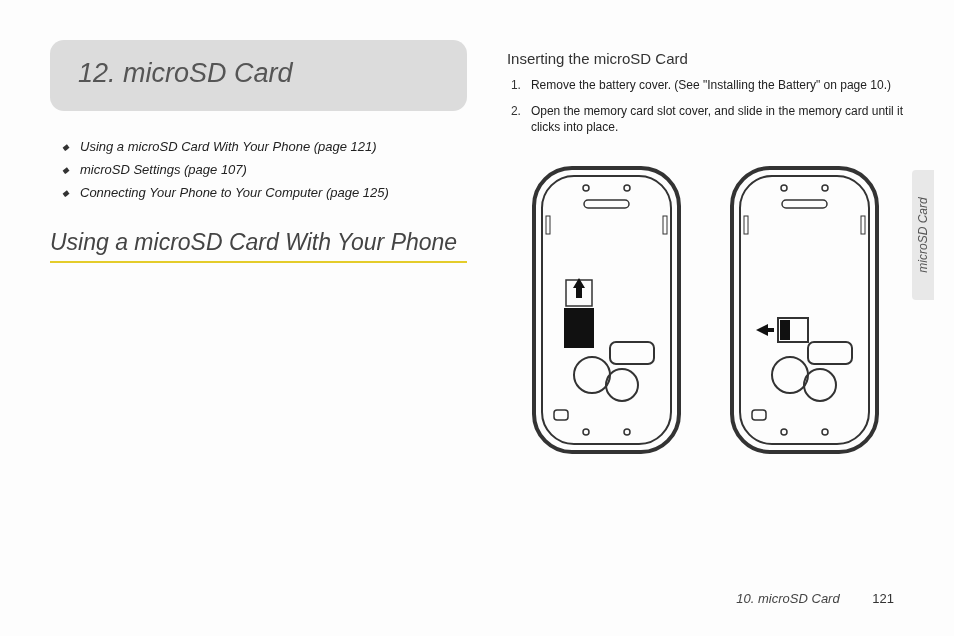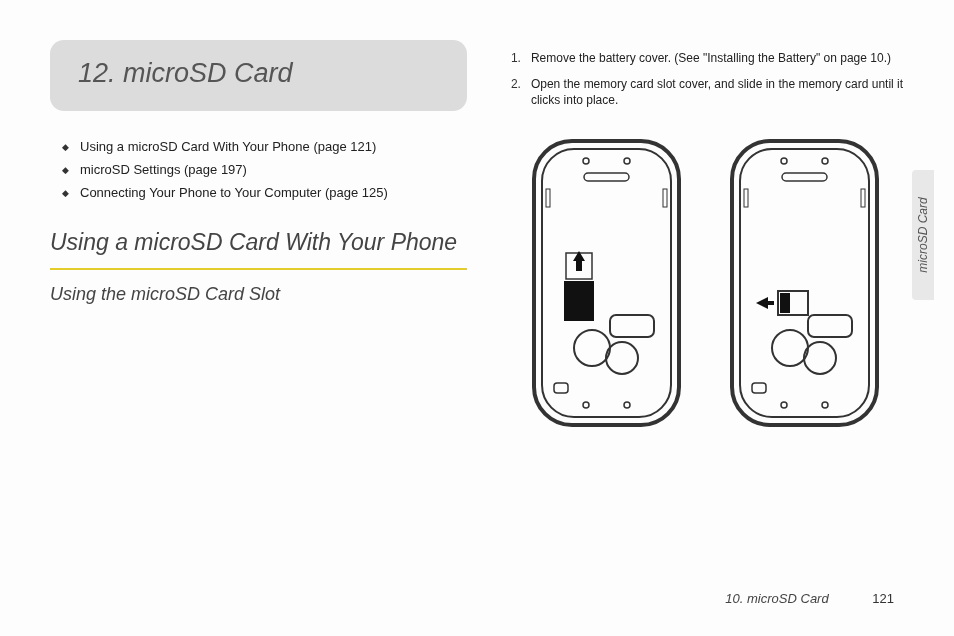--- a/index.html
+++ b/index.html
@@ -31,20 +31,21 @@
   }
   .chapter-header h1 {
     font-style: italic;
     font-weight: 400;
     font-size: 27px;
     color: #555;
   }
   .toc {
     list-style: none;
     margin-bottom: 28px;
+    font-style: italic;
   }
   .toc li {
     font-size: 13px;
     margin-bottom: 8px;
     padding-left: 30px;
     position: relative;
   }
   .toc li::before {
     content: "◆";
     font-size: 9px;
@@ -52,21 +53,21 @@
     position: absolute;
     left: 12px;
     top: 3px;
   }
   .section-h2 {
     font-style: italic;
     font-weight: 400;
     font-size: 23px;
     color: #444;
     line-height: 1.25;
-    margin-bottom: 11px;
+    margin-bottom: 4px;
   }
   .yellow-rule {
     border: none;
     border-top: 2px solid #e4cc2a;
     margin-bottom: 14px;
   }
   .section-h3 {
     font-style: italic;
     font-weight: 400;
     font-size: 18px;
@@ -135,47 +136,47 @@
     position: absolute;
     bottom: 30px;
     right: 60px;
     font-size: 13px;
   }
   .footer .chap {
     font-style: italic;
     color: #444;
   }
   .footer .pg {
-    margin-left: 40px;
+    margin-left: 29px;
     color: #333;
   }
 </style>
 </head>
 <body>
 
 <div class="columns">
   <div class="col-left">
     <div class="chapter-header">
       <h1>
         <span>12.</span> <span>microSD Card</span>
       </h1>
     </div>
 
     <ul class="toc">
       <li>Using a microSD Card With Your Phone (page 121)</li>
-      <li>microSD Settings (page 197)</li>
+      <li>microSD Settings (page 107)</li>
       <li>Connecting Your Phone to Your Computer (page 125)</li>
     </ul>
 
     <h2 class="section-h2">Using a microSD Card With Your Phone</h2>
     <hr class="yellow-rule">
-    <h3 class="section-h3">Using the microSD Card Slot</h3>
   </div>
 
   <div class="col-right">
+    <div class="subsection">Inserting the microSD Card</div>
     <ol class="steps">
       <li>Remove the battery cover. (See "Installing the Battery" on page 10.)</li>
       <li>Open the memory card slot cover, and slide in the memory card until it clicks into place.</li>
     </ol>
 
     <div class="illustration">
 
       <svg class="phone-svg" viewBox="0 0 165 300">
         <rect x="10" y="8" width="145" height="284" rx="38" ry="38" fill="none" stroke="#333" stroke-width="4"></rect>
         <rect x="18" y="16" width="129" height="268" rx="32" ry="32" fill="none" stroke="#333" stroke-width="2"></rect>

